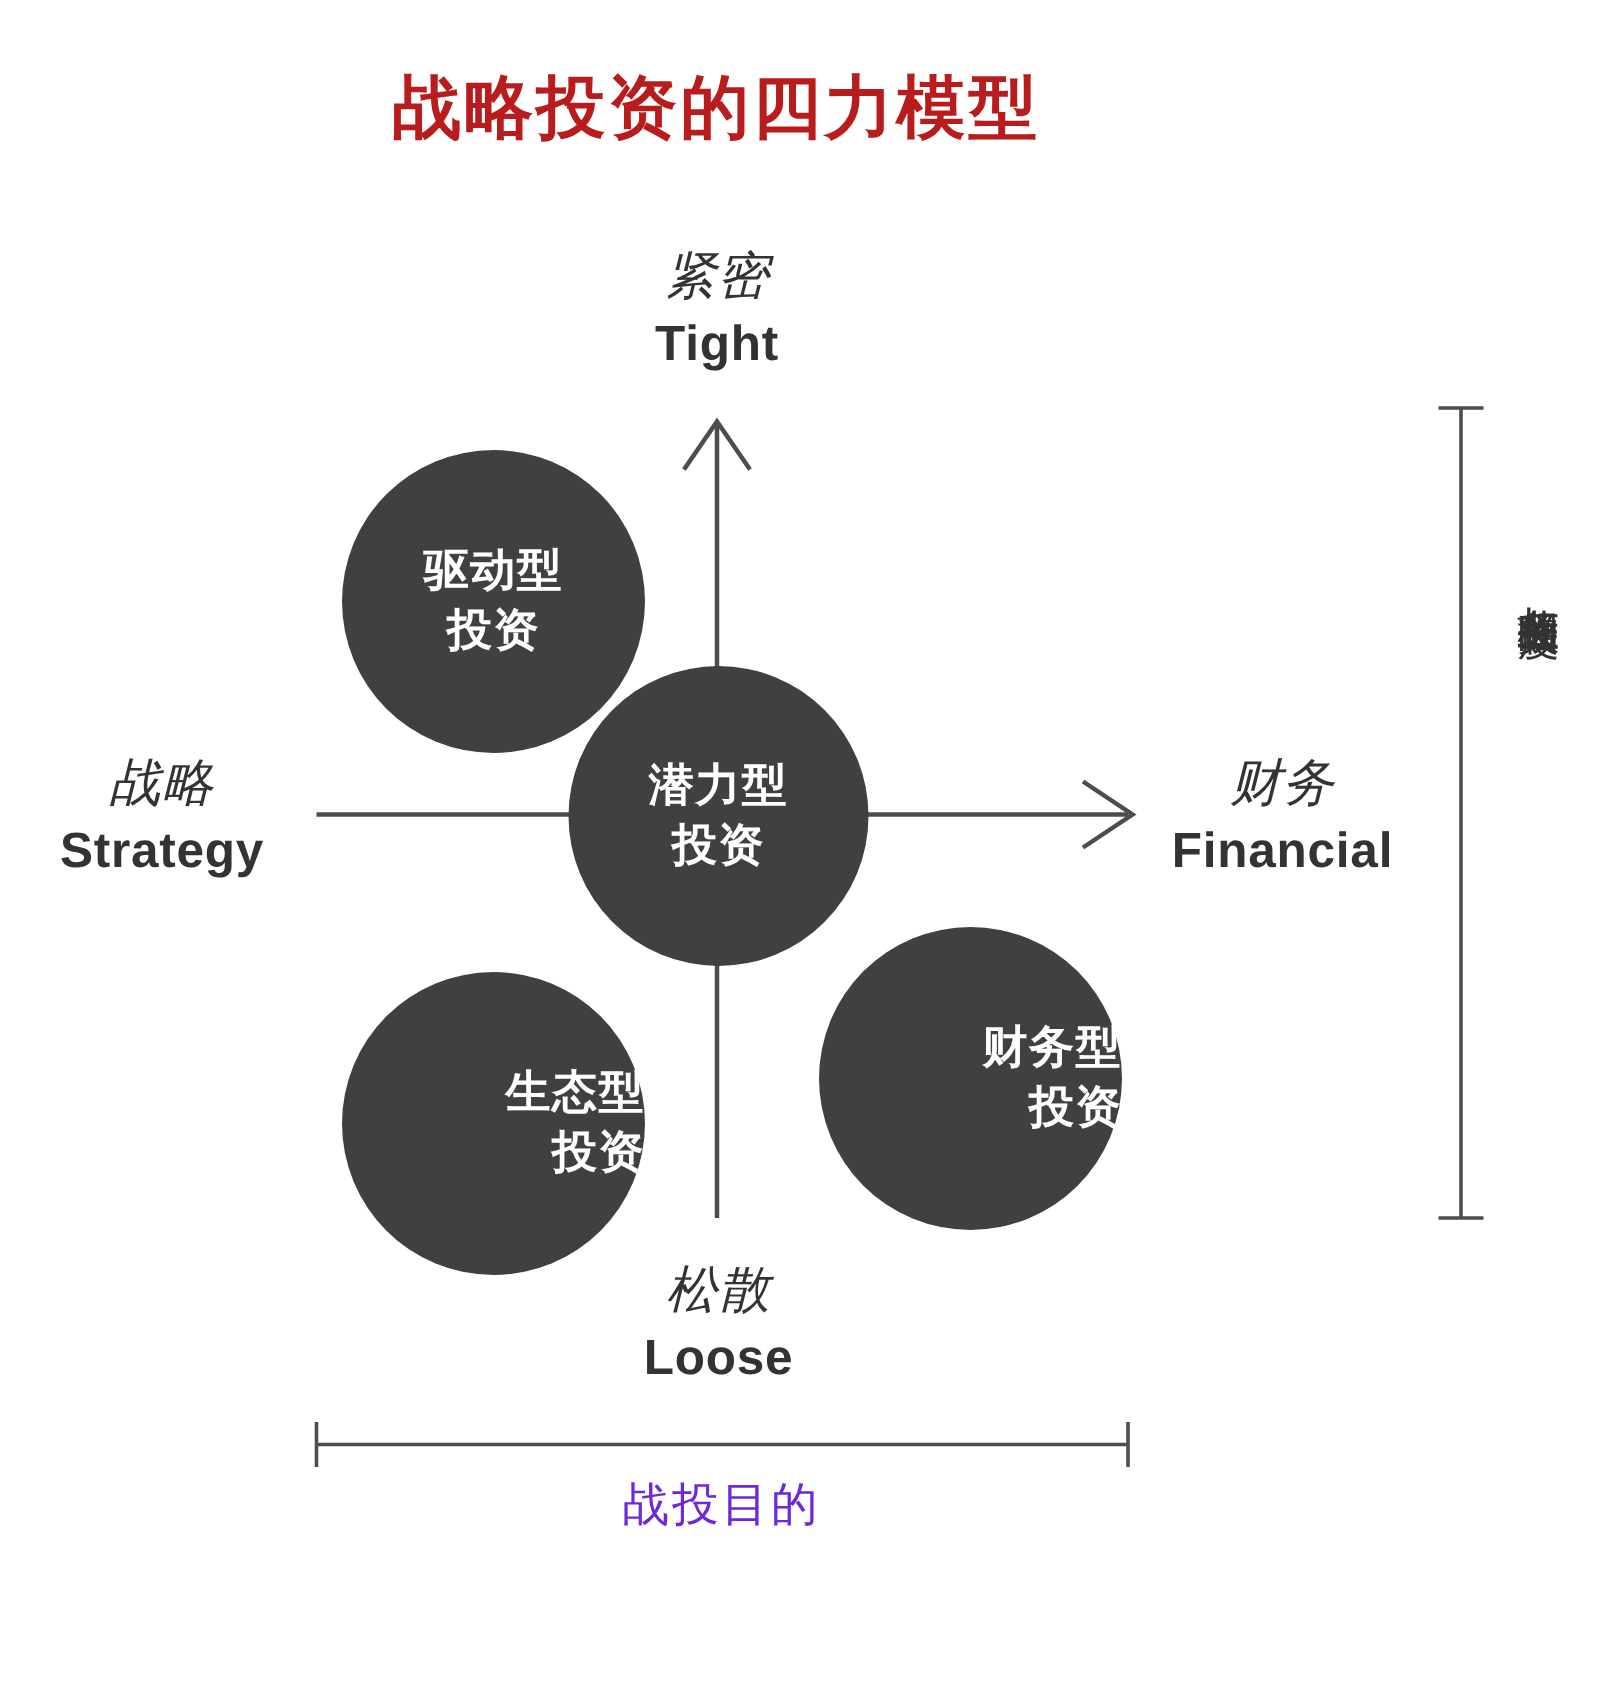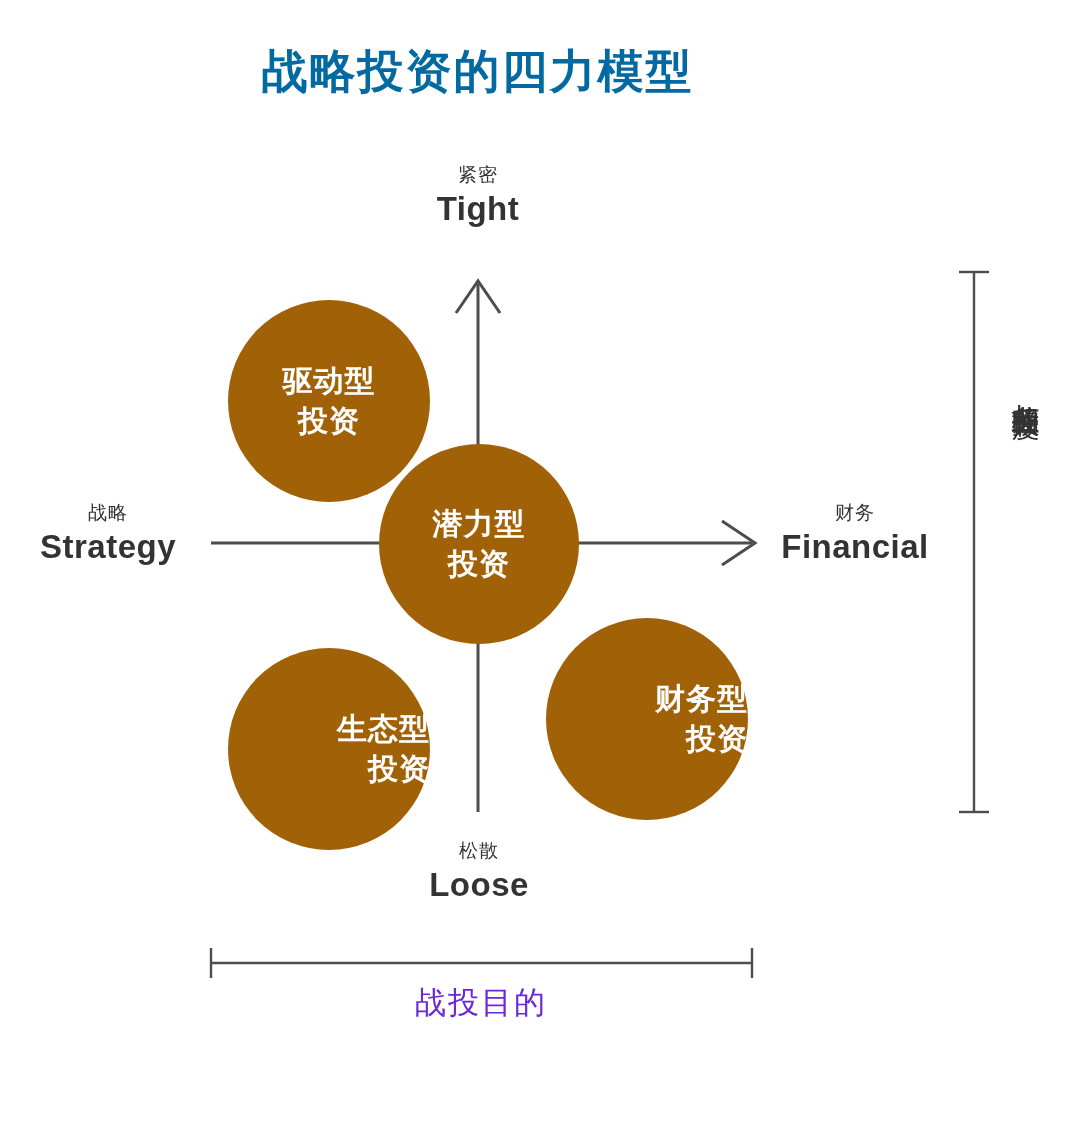--- a/index.html
+++ b/index.html
@@ -24,21 +24,21 @@
   
   .title {
     position: absolute;
     top: 44px;
     left: 0;
     width: 955px;
     text-align: center;
     font-size: 46px;
     font-weight: 700;
     letter-spacing: 2px;
-    color: #0369a1;
+    color: #b91c1c;
     line-height: 1.2;
   }
 
   
   .axes {
     position: absolute;
     top: 0;
     left: 0;
     width: 1080px;
     height: 1137px;
@@ -48,41 +48,42 @@
   
   .axis-label {
     position: absolute;
     text-align: center;
     color: #333333;
     line-height: 1.32;
     white-space: nowrap;
   }
   .axis-label .cn {
     display: block;
-    font-size: 19px;
-    font-weight: 400;
-    letter-spacing: 1px;
+    font-size: 34px;
+    font-weight: 400;
+    letter-spacing: 1px;
+    font-style: italic;
   }
   .axis-label .en {
     display: block;
     font-size: 33px;
     font-weight: 700;
     letter-spacing: 0.5px;
   }
 
   .axis-top    { top: 162px; left: 478px; transform: translateX(-50%); }
   .axis-bottom { top: 838px; left: 456px; transform: translateX(-50%); margin-left: 23px; }
   .axis-left   { top: 500px; left: 108px; transform: translateX(-50%); }
   .axis-right  { top: 500px; left: 855px; transform: translateX(-50%); }
 
   
   .bubble {
     position: absolute;
     border-radius: 50%;
-    background: #a16207;
+    background: #404040;
     display: flex;
     flex-direction: column;
     align-items: center;
     justify-content: center;
     color: #ffffff;
     font-size: 30px;
     font-weight: 700;
     line-height: 1.35;
     letter-spacing: 1px;
     text-align: center;

